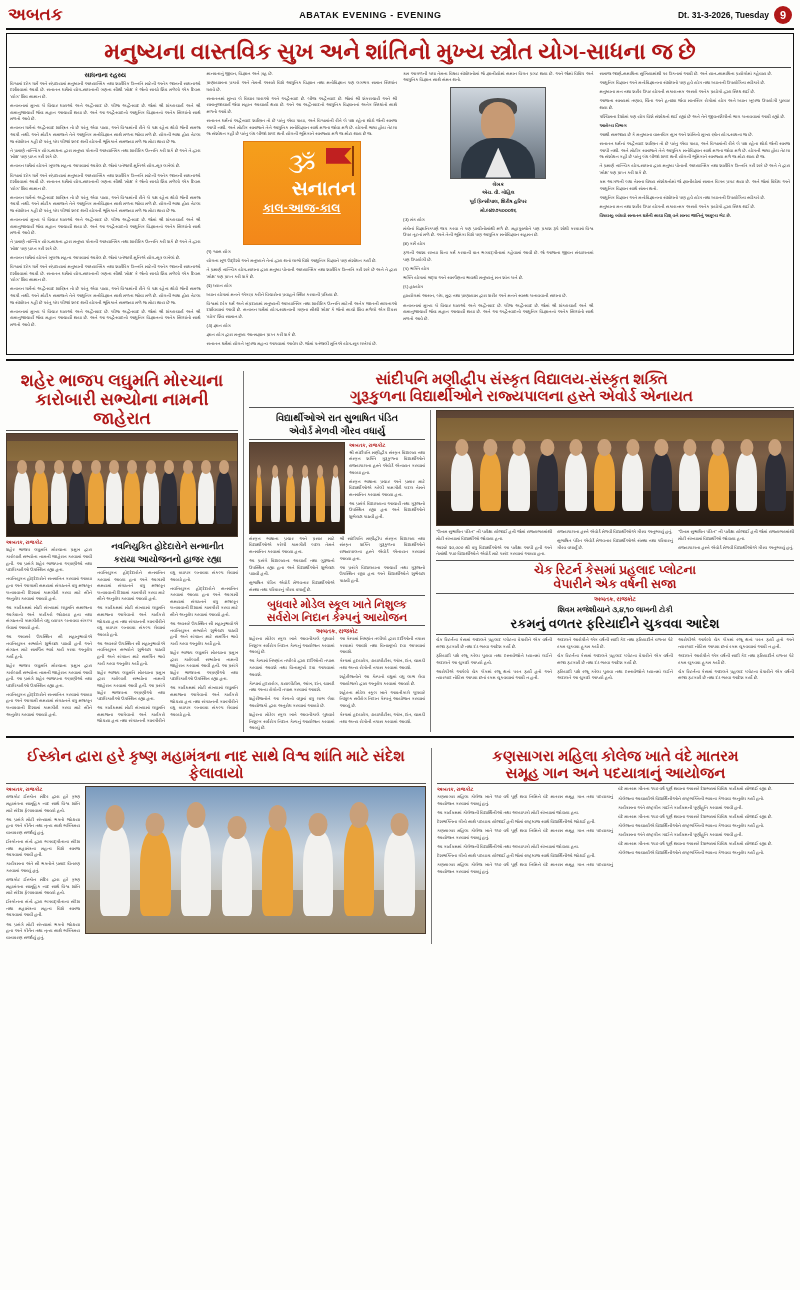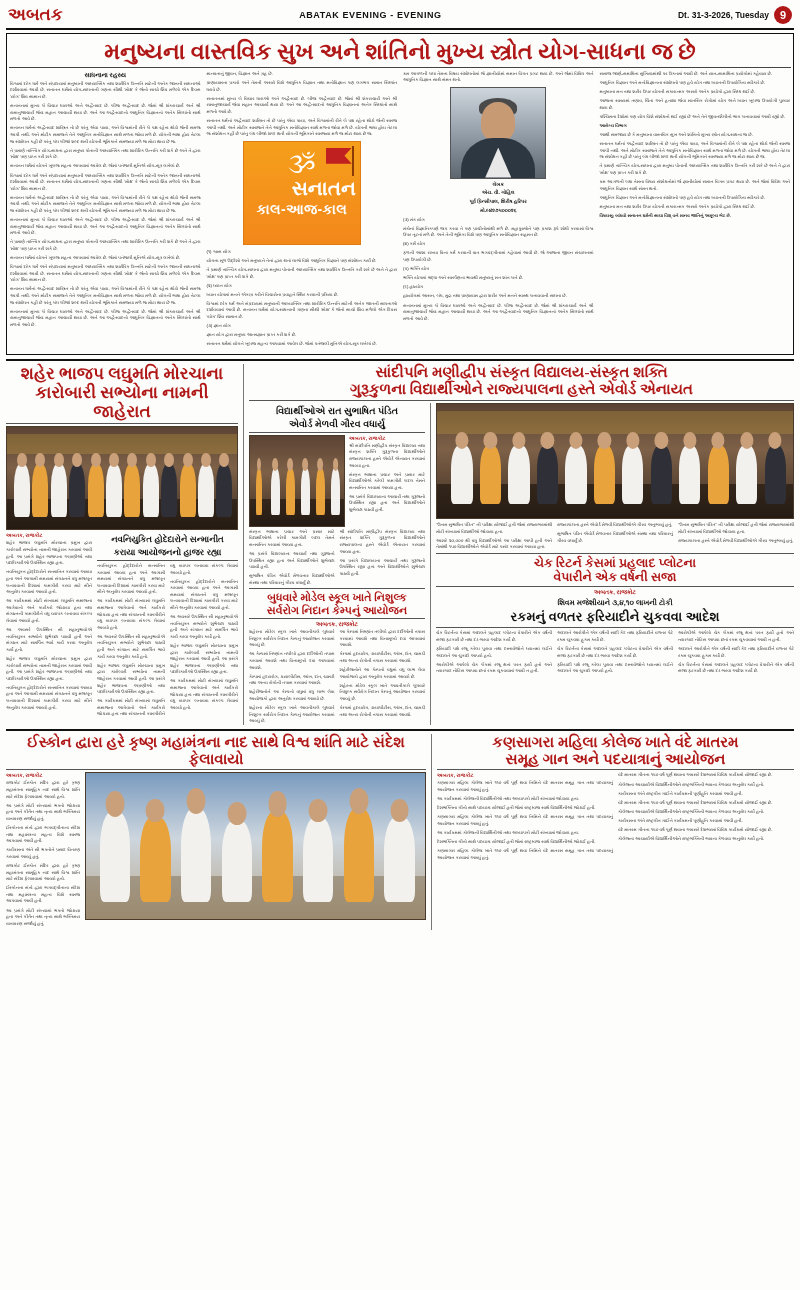--- a/index.html
+++ b/index.html
@@ -127,24 +127,25 @@
     font-family: "Liberation Serif", serif;
   }
   .sanatan-logo .word {
     font-family: "Liberation Serif", serif;
     font-size: 20px;
     font-weight: bold;
     line-height: 1.05;
     margin-left: 44px;
   }
   .sanatan-logo .tag {
-    font-size: 14px;
+    font-size: 12px;
     font-weight: bold;
     letter-spacing: 0.3px;
     padding-top: 2px;
+    text-decoration: underline;
   }
   .sanatan-logo .flag {
     position: absolute;
     right: 8px; top: 6px;
     width: 26px; height: 16px;
     background: #c02020;
     clip-path: polygon(0 0, 100% 0, 72% 50%, 100% 100%, 0 100%);
   }
   .sanatan-logo .pole {
     position: absolute;
@@ -207,21 +208,21 @@
 
   
   .hr-thick { border-top: 2px solid #111; margin: 4px 0 0 0; }
   .hr-thin { border-top: 1px solid #555; margin: 2px 0; }
   .vrule { border-left: 1px solid #777; }
 
   
   .band {
     display: flex;
     gap: 5px;
-    padding-top: 3px;
+    padding-top: 10px;
   }
   .b-head {
     text-align: center;
     font-family: "Liberation Serif", serif;
     font-weight: bold;
     color: #b01818;
     line-height: 1.12;
   }
   .h1 { font-size: 17px; }
   .h2 { font-size: 15px; }

